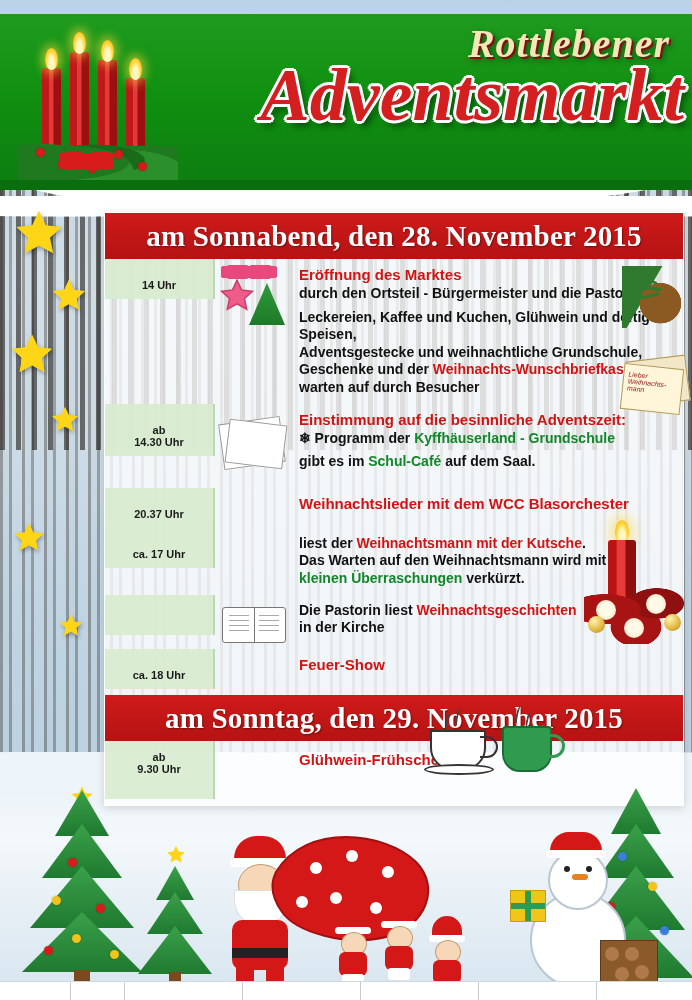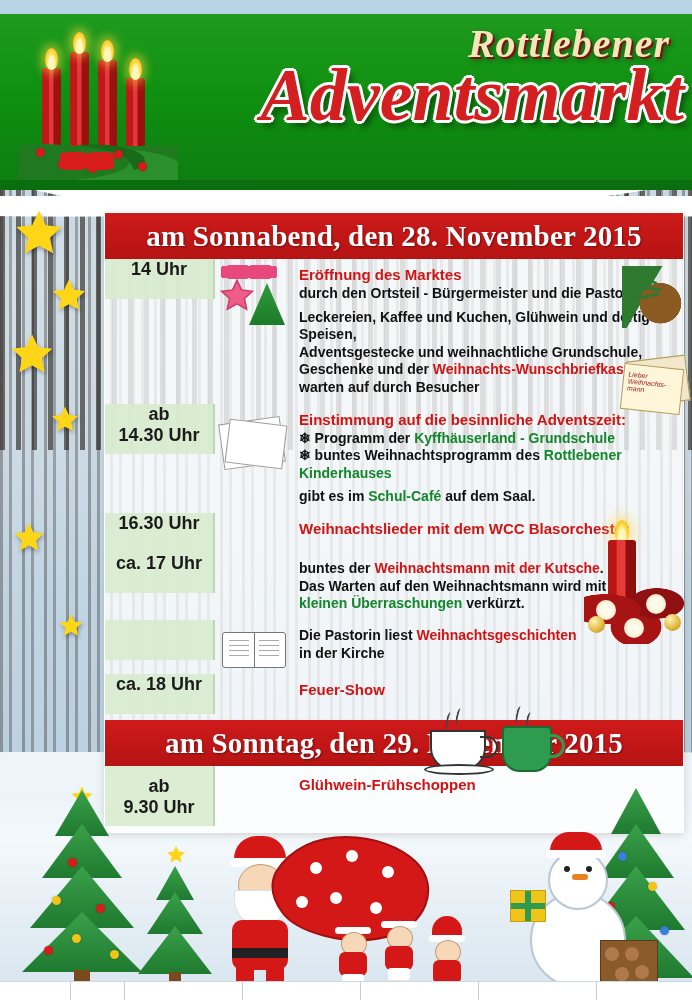--- a/index.html
+++ b/index.html
@@ -132,22 +132,22 @@
     background:linear-gradient(180deg,#cf1a1a 0%,#b51313 100%);
     color:#fff;font-family:"Liberation Serif", serif;font-weight:bold;
     font-size:29px;line-height:46px;height:46px;text-align:center;letter-spacing:.2px;
     text-shadow:1px 1px 2px rgba(0,0,0,.4);
   }
   .rows{position:relative;}
   .row{display:flex;align-items:flex-start;}
   .tcell{
     width:110px;min-height:40px;flex:0 0 110px;
     background:rgba(215,235,205,0.9);
-    color:#1b1b1b;font-weight:bold;font-size:18px;
-    text-align:center;padding:0 4px 8px 4px;box-sizing:border-box;
+    color:#1b1b1b;font-weight:bold;font-size:11px;
+    text-align:center;padding:20px 4px 8px 4px;box-sizing:border-box;
     border-right:2px solid #bcd7b2;
   }
   .tcell .t2{display:block;}
   .icell{
     flex:0 0 78px;width:78px;min-height:40px;position:relative;
     background:rgba(255,255,255,0.0);
   }
   .ccell{flex:1;padding:7px 10px 7px 6px;box-sizing:border-box;font-size:14px;color:#111;line-height:1.26;}
   .r{color:#d01414;font-weight:bold;}
   .g{color:#11862a;font-weight:bold;}
@@ -362,43 +362,42 @@
         </div>
         <div class="icell">
           <div style="position:relative;width:78px;height:70px;margin-top:14px;">
             <div class="notes" style="position:absolute;left:6px;top:2px;"></div>
             <div class="notes2"></div>
           </div>
         </div>
         <div class="ccell">
           <div class="r hd">Einstimmung auf die besinnliche Adventszeit:</div>
           <div class="b"><span>❄ Programm der </span><span class="g">Kyffhäuserland - Grundschule</span></div>
-          <div class="b"><span>❄ buntes Weihnachtsprogramm des </span><span class="g">Rottlebener Kinderhauses</span></div>
           <div class="spacer"></div>
           <div class="b"><span>gibt es im </span><span class="g">Schul-Café</span><span> auf dem Saal.</span></div>
         </div>
       </div>
 
       <div class="row">
         <div class="tcell">
-          <span class="t2">16.30 Uhr</span>
+          <span class="t2">20.37 Uhr</span>
         </div>
         <div class="icell"></div>
         <div class="ccell">
           <div class="r hd">Weihnachtslieder mit dem WCC Blasorchester</div>
         </div>
       </div>
 
       <div class="row">
         <div class="tcell">
           <span class="t2">ca. 17 Uhr</span>
         </div>
         <div class="icell"></div>
         <div class="ccell">
-          <div class="b"><span>buntes der </span><span class="r">Weihnachtsmann mit der Kutsche</span><span>.</span></div>
+          <div class="b"><span>liest der </span><span class="r">Weihnachtsmann mit der Kutsche</span><span>.</span></div>
           <div class="b">Das Warten auf den Weihnachtsmann wird mit</div>
           <div class="b"><span class="g">kleinen Überraschungen</span><span> verkürzt.</span></div>
         </div>
       </div>
 
       <div class="row">
         <div class="tcell">
           <span class="t2"></span>
         </div>
         <div class="icell">

